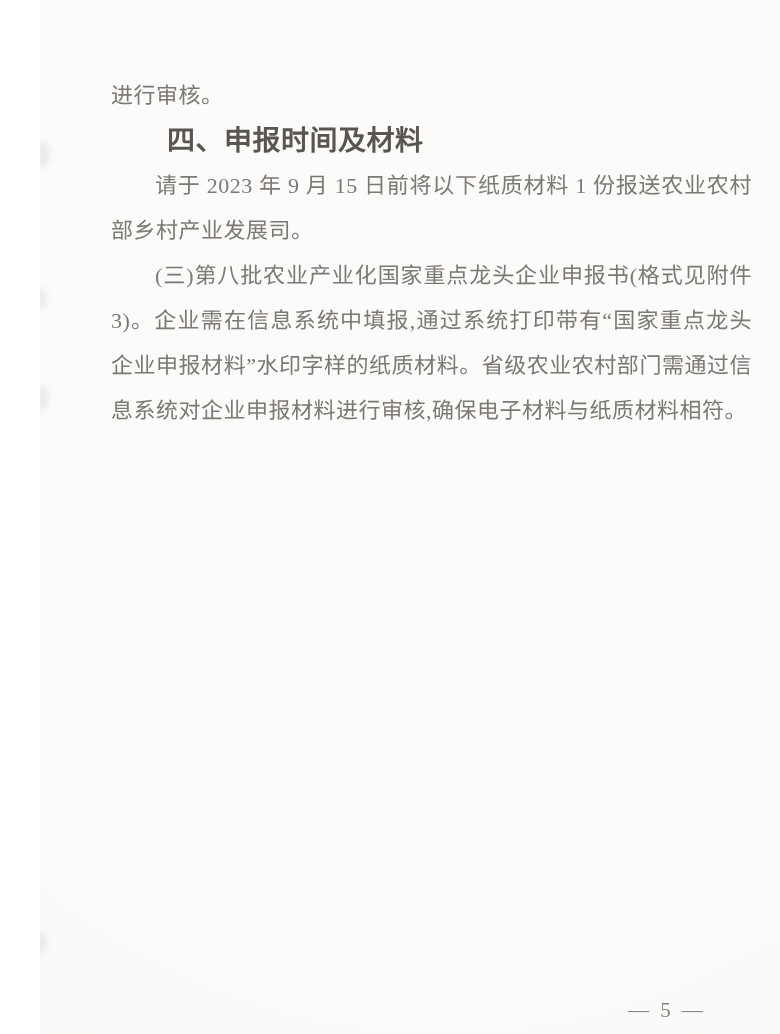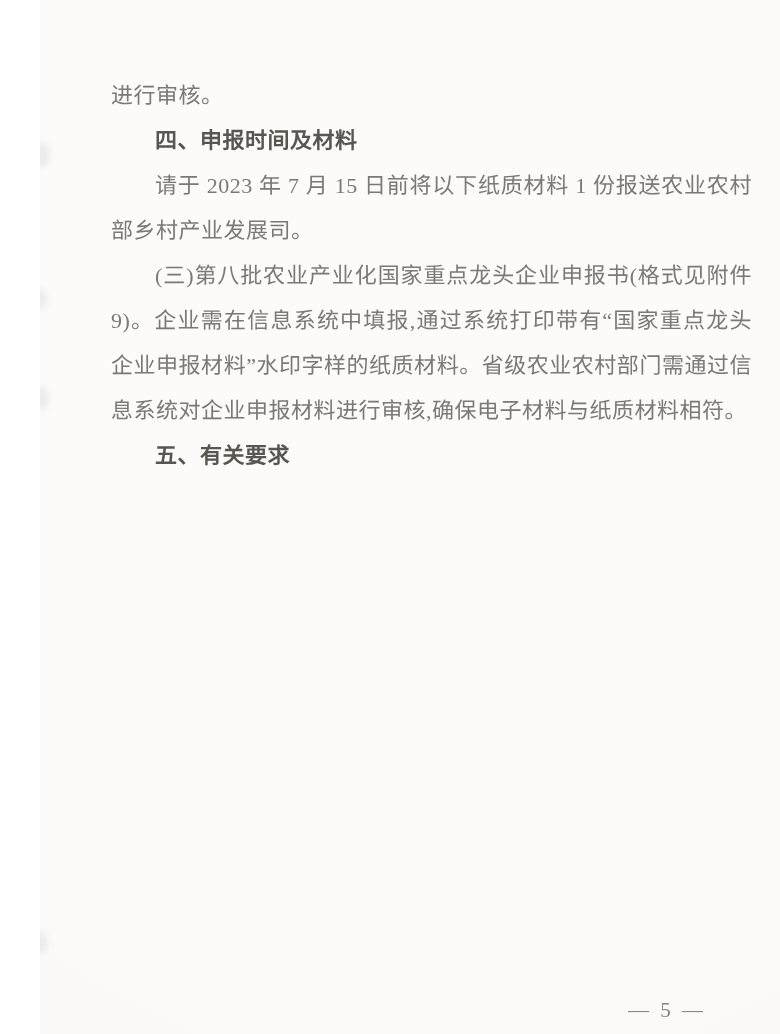--- a/index.html
+++ b/index.html
@@ -32,21 +32,21 @@
   .content p, .content h2 {
     margin: 0;
     padding: 0;
   }
   .para-indent {
     text-indent: 2em;
   }
   .section-heading {
     font-family: "Liberation Sans", sans-serif;
     font-weight: 700;
-    font-size: 22px;
+    font-size: 28px;
     color: #595550;
     text-indent: 2em;
     line-height: 45px;
     text-align: left;
   }
   .bold-lead {
     font-weight: 700;
     color: #575349;
   }
   .page-number {
@@ -81,26 +81,25 @@
   <div class="scan-artifact artifact-3"></div>
   <div class="scan-artifact artifact-4"></div>
 
   <main class="content">
 
     <p class="para-continuation">进行审核。</p>
 
 
     <h2 class="section-heading">四、申报时间及材料</h2>
 
-    <p class="para-indent">请于 2023 年 7 月 15 日前将以下纸质材料 1 份报送农业农村部乡村产业发展司。</p>
+    <p class="para-indent">请于 2023 年 9 月 15 日前将以下纸质材料 1 份报送农业农村部乡村产业发展司。</p>
 
 
 
-    <p class="para-indent">(三)第八批农业产业化国家重点龙头企业申报书(格式见附件 9)。企业需在信息系统中填报,通过系统打印带有“国家重点龙头企业申报材料”水印字样的纸质材料。省级农业农村部门需通过信息系统对企业申报材料进行审核,确保电子材料与纸质材料相符。</p>
+    <p class="para-indent">(三)第八批农业产业化国家重点龙头企业申报书(格式见附件 3)。企业需在信息系统中填报,通过系统打印带有“国家重点龙头企业申报材料”水印字样的纸质材料。省级农业农村部门需通过信息系统对企业申报材料进行审核,确保电子材料与纸质材料相符。</p>
 
-    <h2 class="section-heading">五、有关要求</h2>
 
 
   </main>
 
   <div class="page-number">— 5 —</div>
 
 </div>
 
 </body></html>

